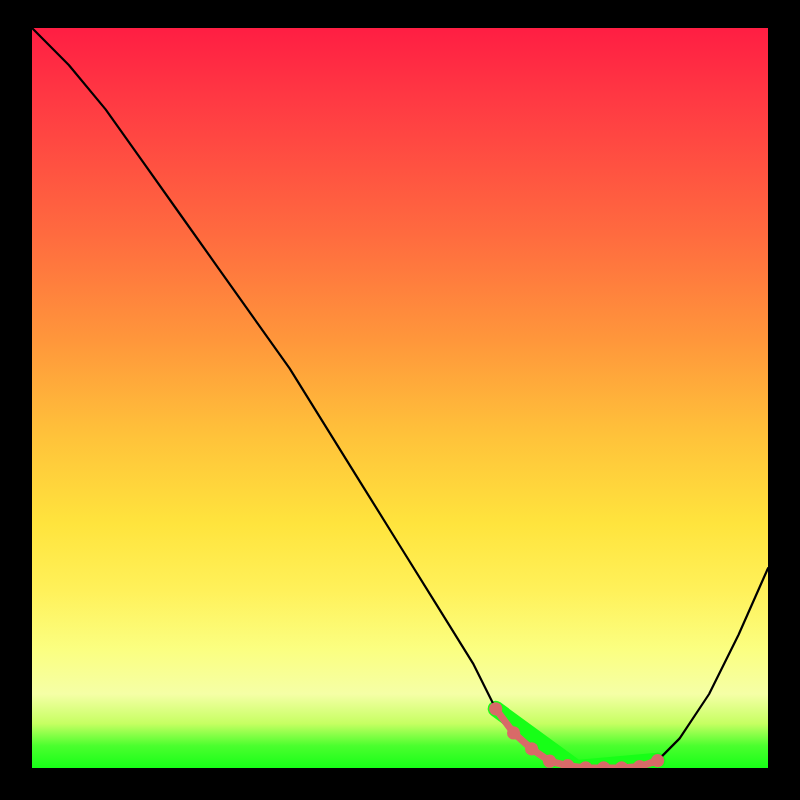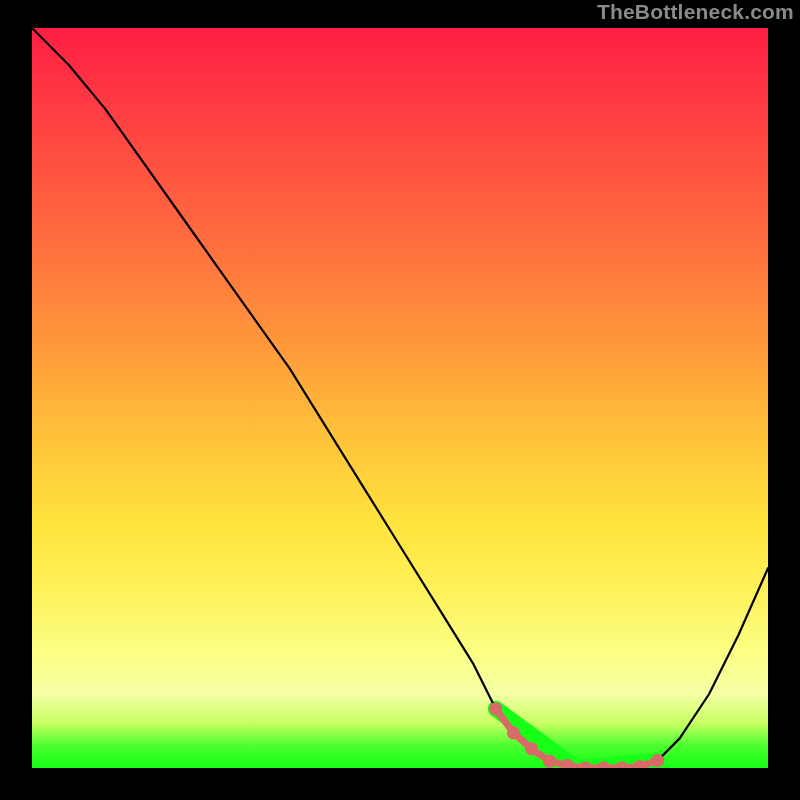--- a/index.html
+++ b/index.html
@@ -84,21 +84,20 @@
     stroke: #d86a68;
     stroke-width: 7;
     stroke-linecap: round;
   }
 </style>
 </head>
 <body>
 
 <div class="frame">
 
-  <div class="watermark">TheBottleneck.com</div>
 
   <div class="plot">
     <div class="gradient"></div>
 
     <svg class="overlay-svg" viewBox="0 0 100 100" preserveAspectRatio="none">
 
       <path id="green-band" class="greenband" d="M 63 92 L 74 100 L 85 99" vector-effect="non-scaling-stroke"></path>
 
       <path id="main-curve" class="curve" d="M0.00 0.00 L5.00 5.00 L10.00 11.00 L15.00 18.00 L20.00 25.00 L25.00 32.00 L30.00 39.00 L35.00 46.00 L40.00 54.00 L45.00 62.00 L50.00 70.00 L55.00 78.00 L60.00 86.00 L63.00 92.00 L66.00 96.00 L70.00 99.00 L74.00 100.00 L78.00 100.00 L82.00 100.00 L85.00 99.00 L88.00 96.00 L92.00 90.00 L96.00 82.00 L100.00 73.00" vector-effect="non-scaling-stroke"></path>
 

